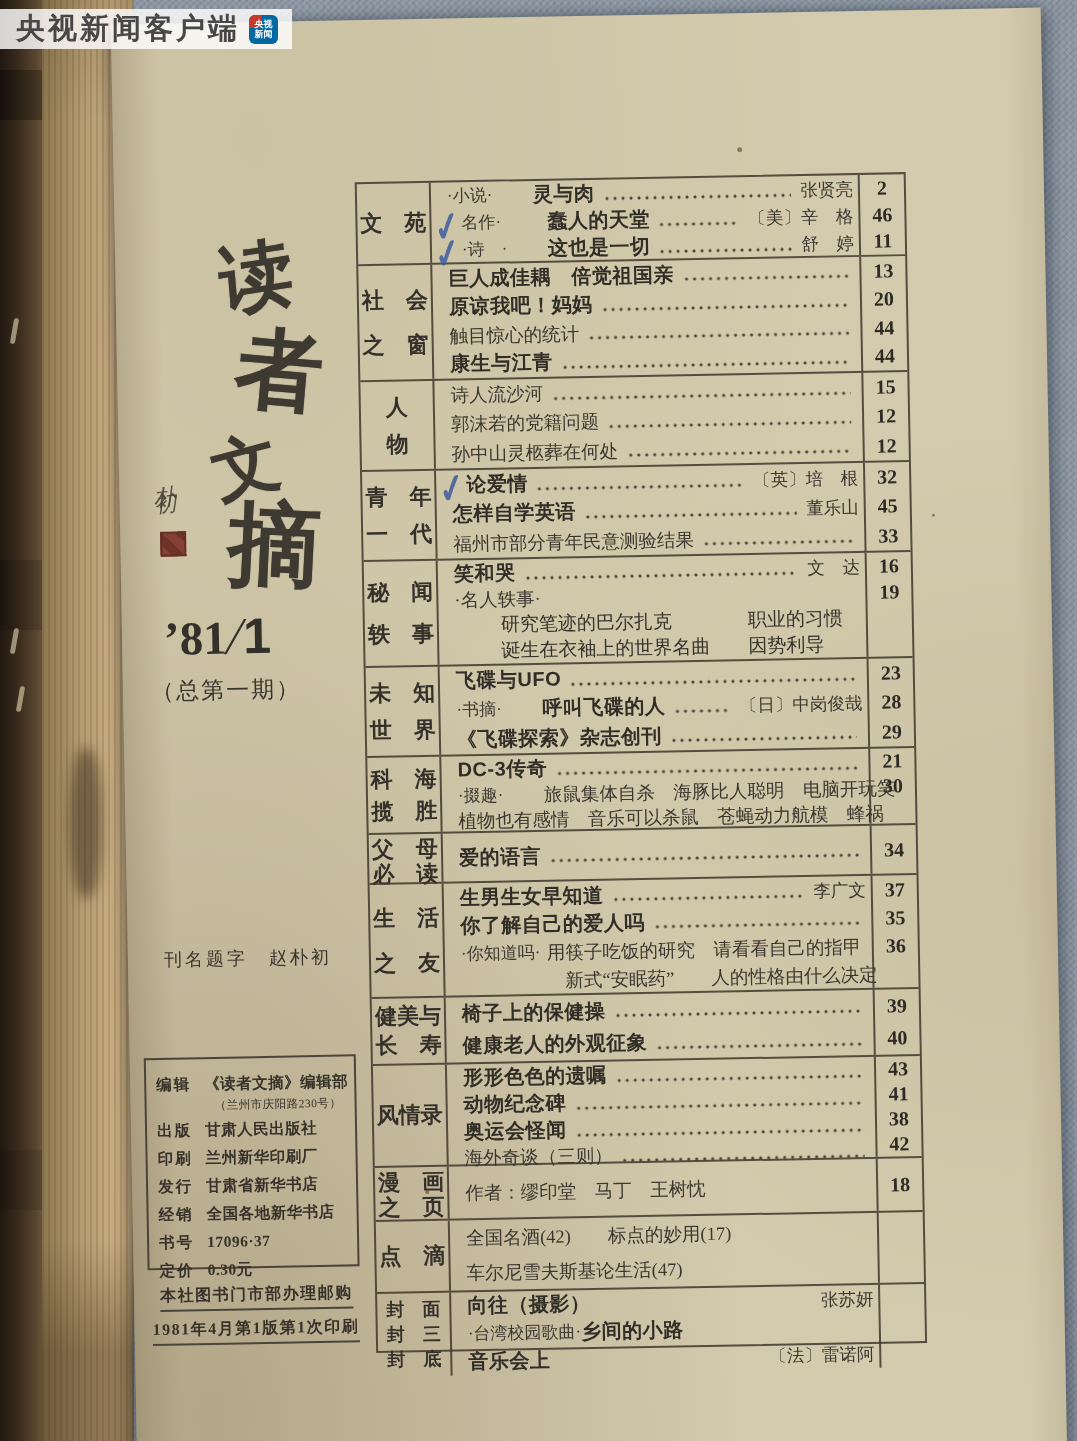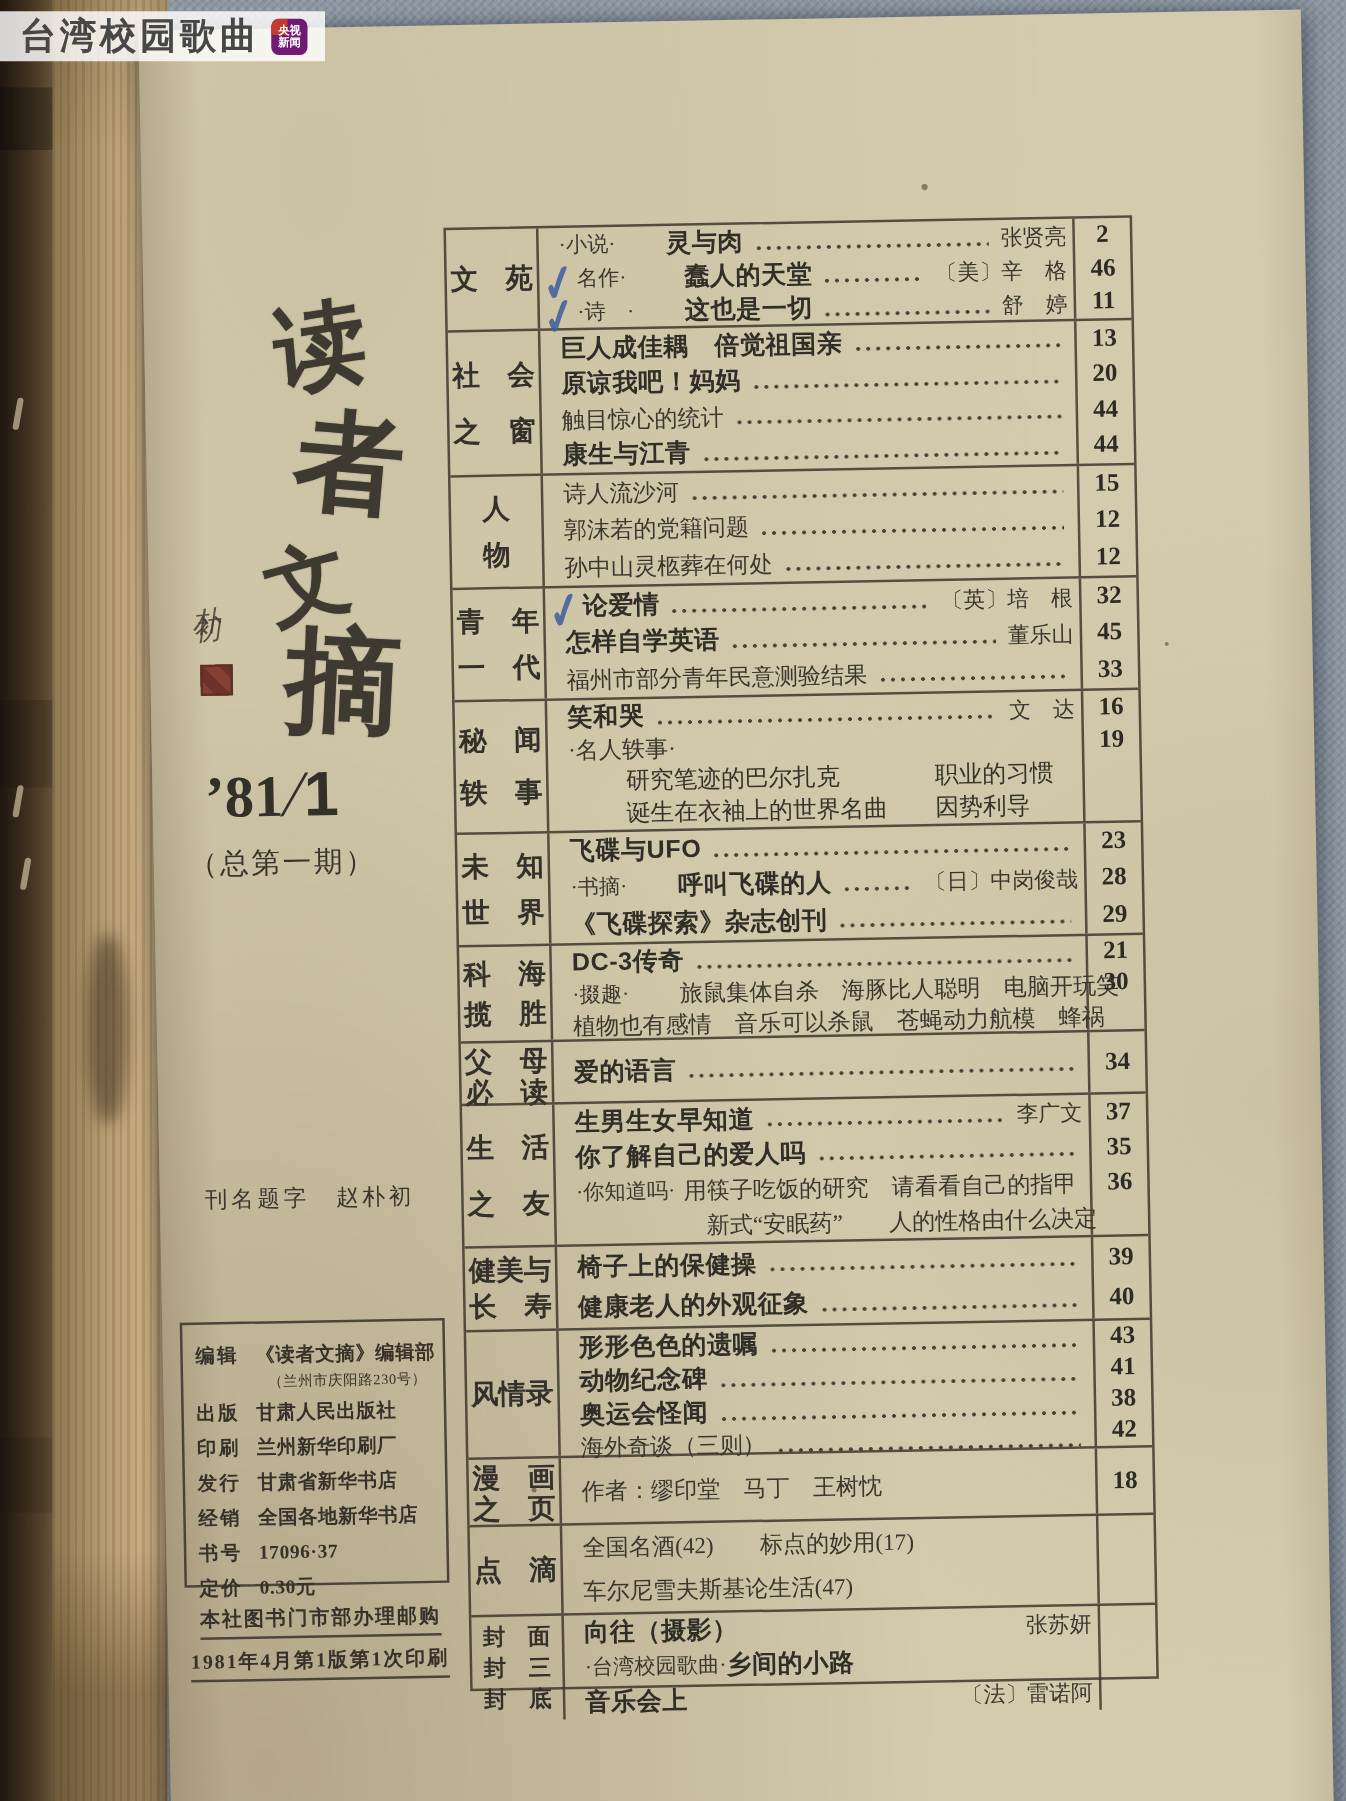--- a/index.html
+++ b/index.html
@@ -37,21 +37,21 @@
       radial-gradient(ellipse at 96% 60%, rgba(125,105,65,.10), transparent 40%),
       linear-gradient(90deg, rgba(95,75,45,.22), rgba(95,75,45,0) 5%),
       linear-gradient(270deg, rgba(95,75,45,.12), rgba(95,75,45,0) 4%);
     box-shadow:-5px 0 12px rgba(10,15,25,.3), 7px 3px 16px rgba(15,20,35,.35);
   }
   .speck{position:absolute;border-radius:50%;background:rgba(75,55,30,.55);}
   
   .wm{position:absolute;left:0;top:9px;height:40px;z-index:10;display:flex;align-items:center;
     gap:9px;padding:0 14px 0 16px;background:rgba(255,255,255,.82);}
   .wm-text{font-family:"Liberation Sans",sans-serif;font-size:29px;font-weight:600;color:#474747;letter-spacing:3px;}
-  .wm-icon{width:29px;height:29px;border-radius:6px;background:#701a75;position:relative;overflow:hidden;
+  .wm-icon{width:29px;height:29px;border-radius:6px;background:#0369a1;position:relative;overflow:hidden;
     display:flex;align-items:center;justify-content:center;flex:0 0 auto;}
   .wm-icon::before{content:"";position:absolute;left:0;top:0;width:13px;height:13px;background:#c43a2c;}
   .wm-icon .ilabel{position:relative;font-family:"Liberation Sans",sans-serif;font-size:9px;line-height:1.15;
     color:#fff;font-weight:700;width:20px;text-align:center;word-break:break-all;}
   
   .title-callig{position:absolute;left:78px;top:206px;width:130px;height:370px;color:#3e3a31;}
   .title-callig span{position:absolute;font-weight:700;text-shadow:0 0 1px rgba(55,50,40,.65);}
   .tc0{left:26px;top:0;font-size:74px;transform:rotate(-8deg) skewX(-4deg);}
   .tc1{left:40px;top:84px;font-size:88px;transform:rotate(6deg);}
   .tc2{left:16px;top:194px;font-size:66px;transform:rotate(-14deg);}
@@ -525,17 +525,17 @@
         </div>
       </div>
     </div>
 
   <span class="speck" style="left:624px;top:134px;width:5px;height:5px;"></span>
   <span class="speck" style="left:293px;top:1171px;width:4px;height:4px;"></span>
   <span class="speck" style="left:812px;top:504px;width:3px;height:3px;"></span>
 </div>
 
 <div class="wm">
-  <span class="wm-text">台湾校园歌曲</span>
+  <span class="wm-text">央视新闻客户端</span>
   <span class="wm-icon">
     <span class="ilabel">央视新闻</span>
   </span>
 </div>
 
 </body></html>

